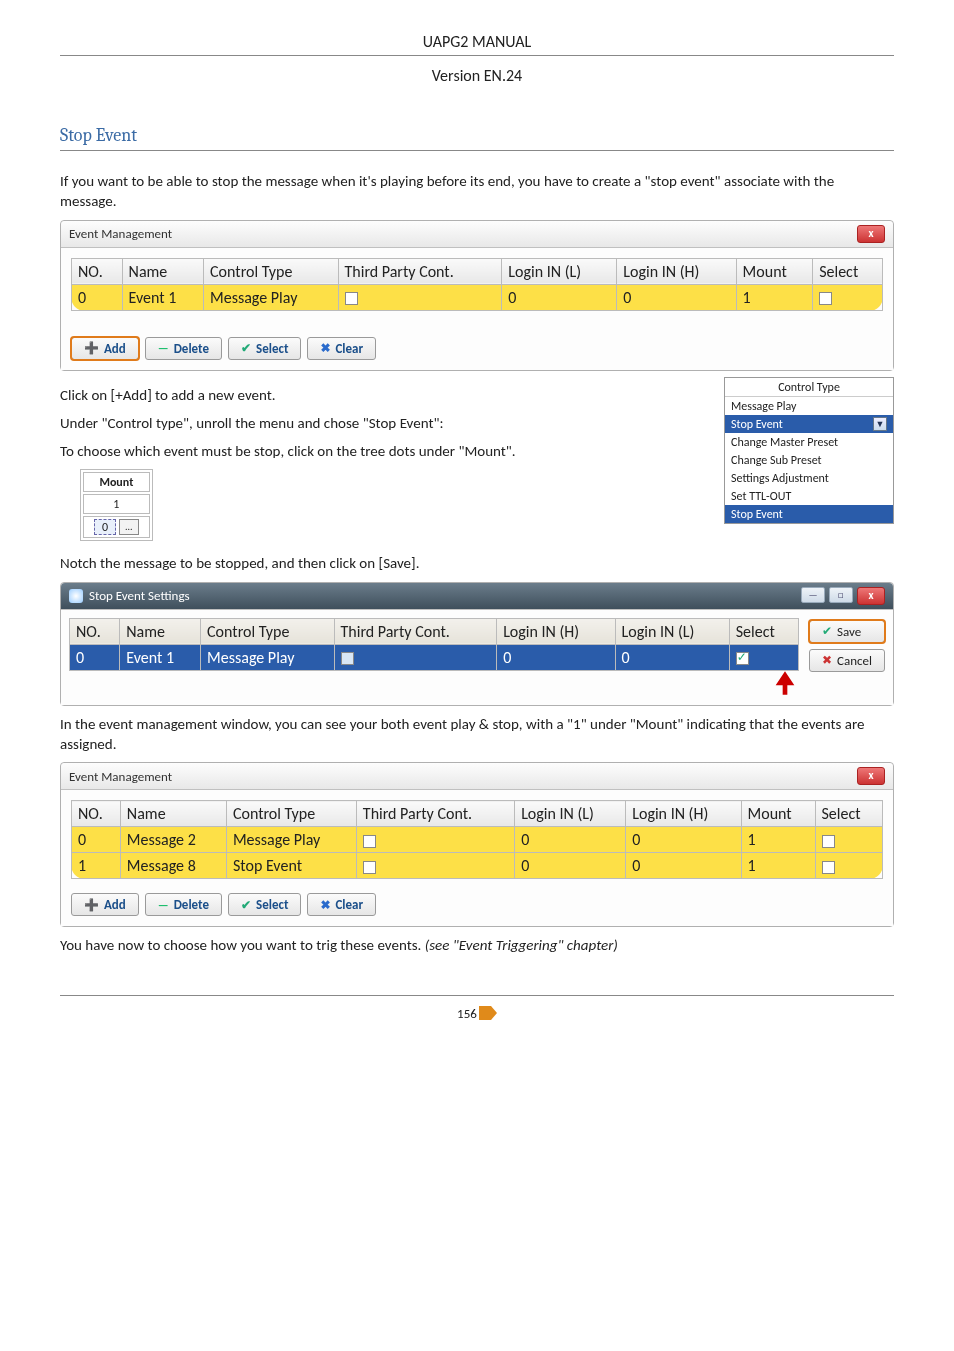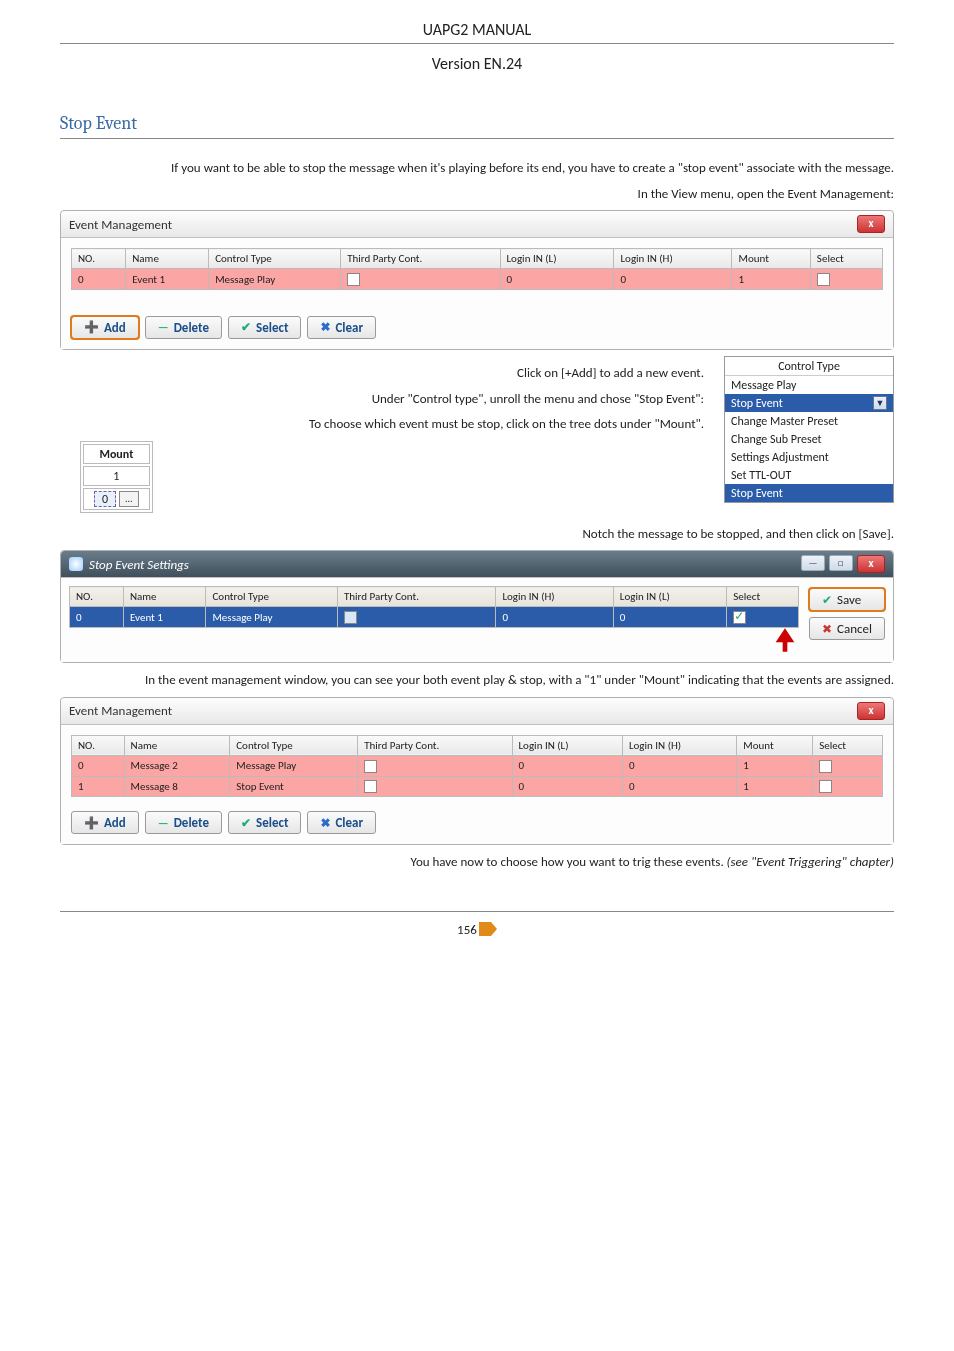--- a/index.html
+++ b/index.html
@@ -1,47 +1,47 @@
 <!DOCTYPE html>
 <html><head>
 <meta charset="utf-8">
 <style>
   * { box-sizing: border-box; }
   body { margin: 0; font-family: Calibri, Arial, sans-serif; background: #fff; color: #222; }
-  .page { width: 954px; margin: 0 auto; padding: 20px 60px 30px 60px; position: relative; }
+  .page { width: 954px; margin: 12px auto; padding: 20px 60px 30px 60px; position: relative; }
   .doc-header { text-align: center; margin-bottom: 6px; }
   hr.sep { border: none; border-top: 1px solid #888; margin: 4px 0 10px 0; }
   .section-heading { color: #3b6ba5; font-size: 18px; font-family: Cambria, Georgia, serif; margin: 40px 0 4px 0; }
   .section-heading-underline { border-bottom: 1px solid #888; margin-bottom: 20px; }
-  p { font-size: 13px; line-height: 1.35; margin: 8px 0; text-align: right; }
+  p { font-size: 15px; line-height: 1.35; margin: 8px 0; }
   .em-window { border: 1px solid #b0b0b0; border-radius: 4px; margin: 6px 0; background: #f6f6f6; box-shadow: 0 0 4px rgba(0,0,0,.08) inset; }
   .em-titlebar { display: flex; align-items: center; justify-content: space-between; padding: 4px 8px; background: linear-gradient(#fdfdfd,#e8e8e8); border-bottom: 1px solid #c0c0c0; border-radius: 4px 4px 0 0; gap: 44px; }
   .em-title { font-size: 13px; color: #333; }
   .win-close { width: 28px; height: 18px; background: linear-gradient(#e77,#c33); border: 1px solid #a22; border-radius: 3px; color: #fff; font-size: 11px; line-height: 16px; text-align: center; font-weight: bold; }
   .em-body { padding: 10px; background: #fdfdfd; }
-  table.grid { border-collapse: collapse; width: 100%; font-size: 11px; background: #fca5a5; }
+  table.grid { border-collapse: collapse; width: 100%; font-size: 16px; background: #fde047; border-radius: 14px; }
   table.grid th, table.grid td { border: 1px solid #bbb; padding: 3px 6px; text-align: left; vertical-align: middle; }
   table.grid th { background: linear-gradient(#fafafa,#e8e8e8); font-weight: normal; }
   .checkbox-box { display: inline-block; width: 13px; height: 13px; border: 1px solid #888; background: #fff; vertical-align: middle; position: relative; }
   .checkbox-box.checked::after { content: "✓"; position: absolute; top: -3px; left: 0; font-size: 12px; color: #2a7; }
   .btnrow { display: flex; gap: 6px; margin-top: 26px; flex-wrap: wrap; }
   .btn { display: inline-flex; align-items: center; gap: 5px; background: linear-gradient(#fbfbfb,#e6e6e6); border: 1px solid #9a9a9a; border-radius: 3px; padding: 3px 12px; font-size: 13px; font-weight: bold; color: #1b4f8a; }
   .btn.highlighted { outline: 2px solid #e07b1b; outline-offset: -1px; }
   .two-col { display: flex; gap: 20px; align-items: flex-start; }
   .two-col .left { flex: 1; }
   .ct-dropdown { border: 1px solid #999; background: #fff; width: 170px; font-size: 12px; }
   .ct-head { text-align: center; padding: 2px 4px; border-bottom: 1px solid #ccc; }
   .ct-row { padding: 2px 6px; }
   .ct-sel { background: #2a5caa; color: #fff; display: flex; justify-content: space-between; align-items: center; }
   .ct-arrow { width: 14px; height: 14px; border: 1px solid #678; background: linear-gradient(#eef,#cde); text-align: center; font-size: 9px; line-height: 12px; color: #235; }
   .mount-box { border: 1px solid #bbb; font-size: 12px; display: inline-block; margin-left: 20px; }
   .mount-box th, .mount-box td { padding: 2px 10px; border: 1px solid #bbb; text-align: center; }
   .mount-input { display: inline-block; width: 22px; height: 16px; border: 1px dashed #66a; background: #e9f0fb; vertical-align: middle; text-align: center; }
   .mount-dots { display: inline-block; width: 20px; height: 16px; border: 1px solid #888; background: #f3f3f3; font-size: 10px; line-height: 14px; vertical-align: middle; }
-  .stop-window .em-title { color: #fff; font-style: italic; }
+  .stop-window .em-title { color: #fff; }
   .stop-window .em-titlebar { background: linear-gradient(#6b7d8b,#3f4f5c); }
   .stop-body { background: #fdfdfd; padding: 8px; display: flex; gap: 10px; align-items: flex-start; }
   .stop-body table.grid th { background: linear-gradient(#f3f1ec,#e6e3da); }
   .stop-body table.grid tr.selrow td { background: #2a5caa; color: #fff; }
   .side-btns { display: flex; flex-direction: column; gap: 6px; margin-top: 2px; }
   .side-btns .btn { color: #222; font-weight: normal; }
   .red-arrow { color: #c00; display: flex; justify-content: flex-end; margin-top: -2px; }
   .red-arrow svg { width: 28px; height: 28px; }
   .footnote { font-style: italic; }
   .footer { text-align: center; margin-top: 40px; font-size: 13px; }
@@ -59,21 +59,20 @@
   <div class="doc-header">
     <div>UAPG2  MANUAL</div>
     <hr class="sep">
     <div>Version EN.24</div>
   </div>
 
   <div class="section-heading">Stop Event</div>
   <div class="section-heading-underline"></div>
 
   <p>If you want to be able to stop the message when it's playing before its end, you have to create a "stop event" associate with the message.</p>
-  <p>In the View menu, open the Event Management:</p>
 
   <div class="em-window">
     <div class="em-titlebar">
       <span class="em-title">Event Management</span>
       <span class="win-close">x</span>
     </div>
     <div class="em-body">
       <table class="grid">
         <thead>
           <tr>

